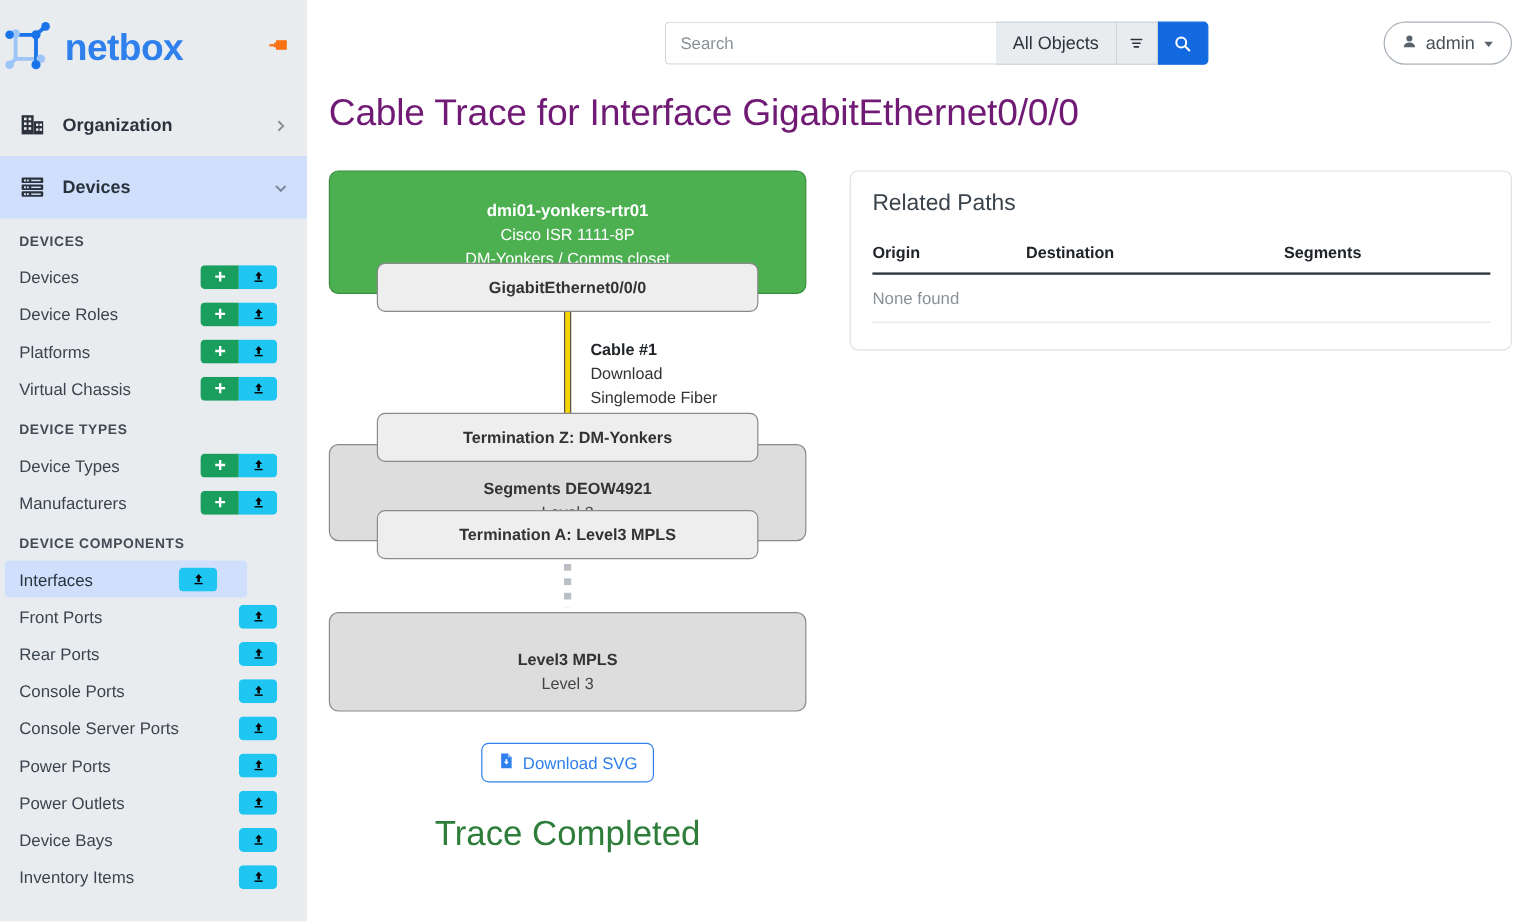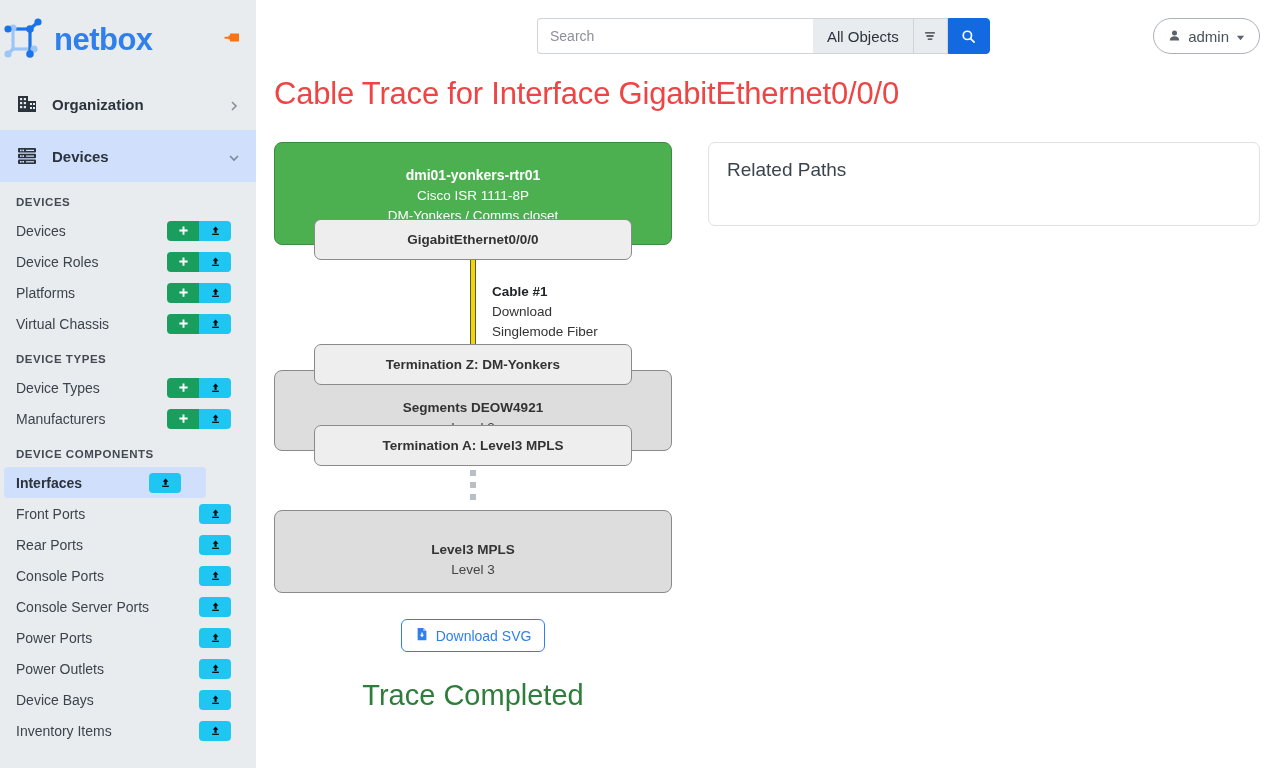--- a/index.html
+++ b/index.html
@@ -45,21 +45,20 @@
     display: flex; align-items: center; height: 31px;
     padding-left: 16px; padding-right: 10px; cursor: pointer;
   }
   .nav-item .label {
     font-size: 14px; color: #3b444d; flex: 1; line-height: 1;
   }
   .nav-item.sel {
     background: #cfdffc; border-radius: 4px;
     margin-left: 4px; margin-right: 50px; padding-left: 12px;
     width: 202px;
-    font-weight: bold;
   }
   .nav-item.sel .label { color: #2b333c; }
   .btn-pair {
     display: flex; position: absolute; right: 25px;
     border-radius: 4px; overflow: hidden;
   }
   .nav-item { position: relative; }
   .mini-btn {
     width: 32px; height: 20px; display: flex;
     align-items: center; justify-content: center;
@@ -69,21 +68,21 @@
   .mini-up  { background: #20c6f2; }
   .mini-btn svg { width: 11px; height: 11px; }
   .only-up { border-radius: 4px; overflow: hidden; }
 
   
   .main { flex: 1; height: 768px; overflow: hidden; position: relative; background: #fff; }
   .topbar {
     height: 70px; display: flex; align-items: center;
     padding: 0 20px; position: relative;
   }
-  .searchwrap { position: absolute; left: 281px; top: 18px; display: flex; height: 36px; border-radius: 13px; }
+  .searchwrap { position: absolute; left: 298px; top: 18px; display: flex; height: 36px; border-radius: 13px; }
   .search-input {
     width: 276px; height: 36px; border: 1px solid #ced4da;
     border-right: 0; border-radius: 4px 0 0 4px;
     padding: 0 12px; font-size: 14px; color: #3b444d;
     background: #fff; outline: none;
     font-family: "Liberation Sans", sans-serif;
   }
   .search-input::placeholder { color: #8a9199; }
   .obj-select {
     height: 36px; display: flex; align-items: center;
@@ -106,21 +105,21 @@
   .user-btn {
     position: absolute; right: 20px; top: 18px;
     height: 36px; min-width: 100px; display: flex;
     align-items: center; justify-content: center; gap: 7px;
     border: 1px solid #a9b1b9; border-radius: 18px;
     background: #fff; color: #4a5259; font-size: 15px;
     padding: 0 14px; cursor: pointer;
   }
 
   .page-title {
-    font-size: 31px; color: #ef4444; font-weight: 400;
+    font-size: 31px; color: #701a75; font-weight: 400;
     padding: 6px 0 0 18px; letter-spacing: -0.2px;
   }
 
   .content { display: flex; padding: 30px 20px 0 18px; gap: 36px; }
   .trace-col { width: 398px; flex: 0 0 398px; }
   .paths-col { flex: 1; }
 
   
   .node-device {
     background: #4caf50; border: 1px solid #3c8c3f; border-radius: 8px;
@@ -615,18 +614,32 @@
             <span>Download SVG</span>
           </button>
         </div>
 
         <div class="trace-done">Trace Completed</div>
       </div>
 
       <div class="paths-col">
         <div class="card">
           <div class="card-title">Related Paths</div>
+          <table class="paths">
+            <thead>
+              <tr>
+                <th class="c-org">Origin</th>
+                <th class="c-dst">Destination</th>
+                <th>Segments</th>
+              </tr>
+            </thead>
+            <tbody>
+              <tr>
+                <td colspan="3">None found</td>
+              </tr>
+            </tbody>
+          </table>
         </div>
       </div>
 
     </div>
   </section>
 </div>
 
 </body></html>

